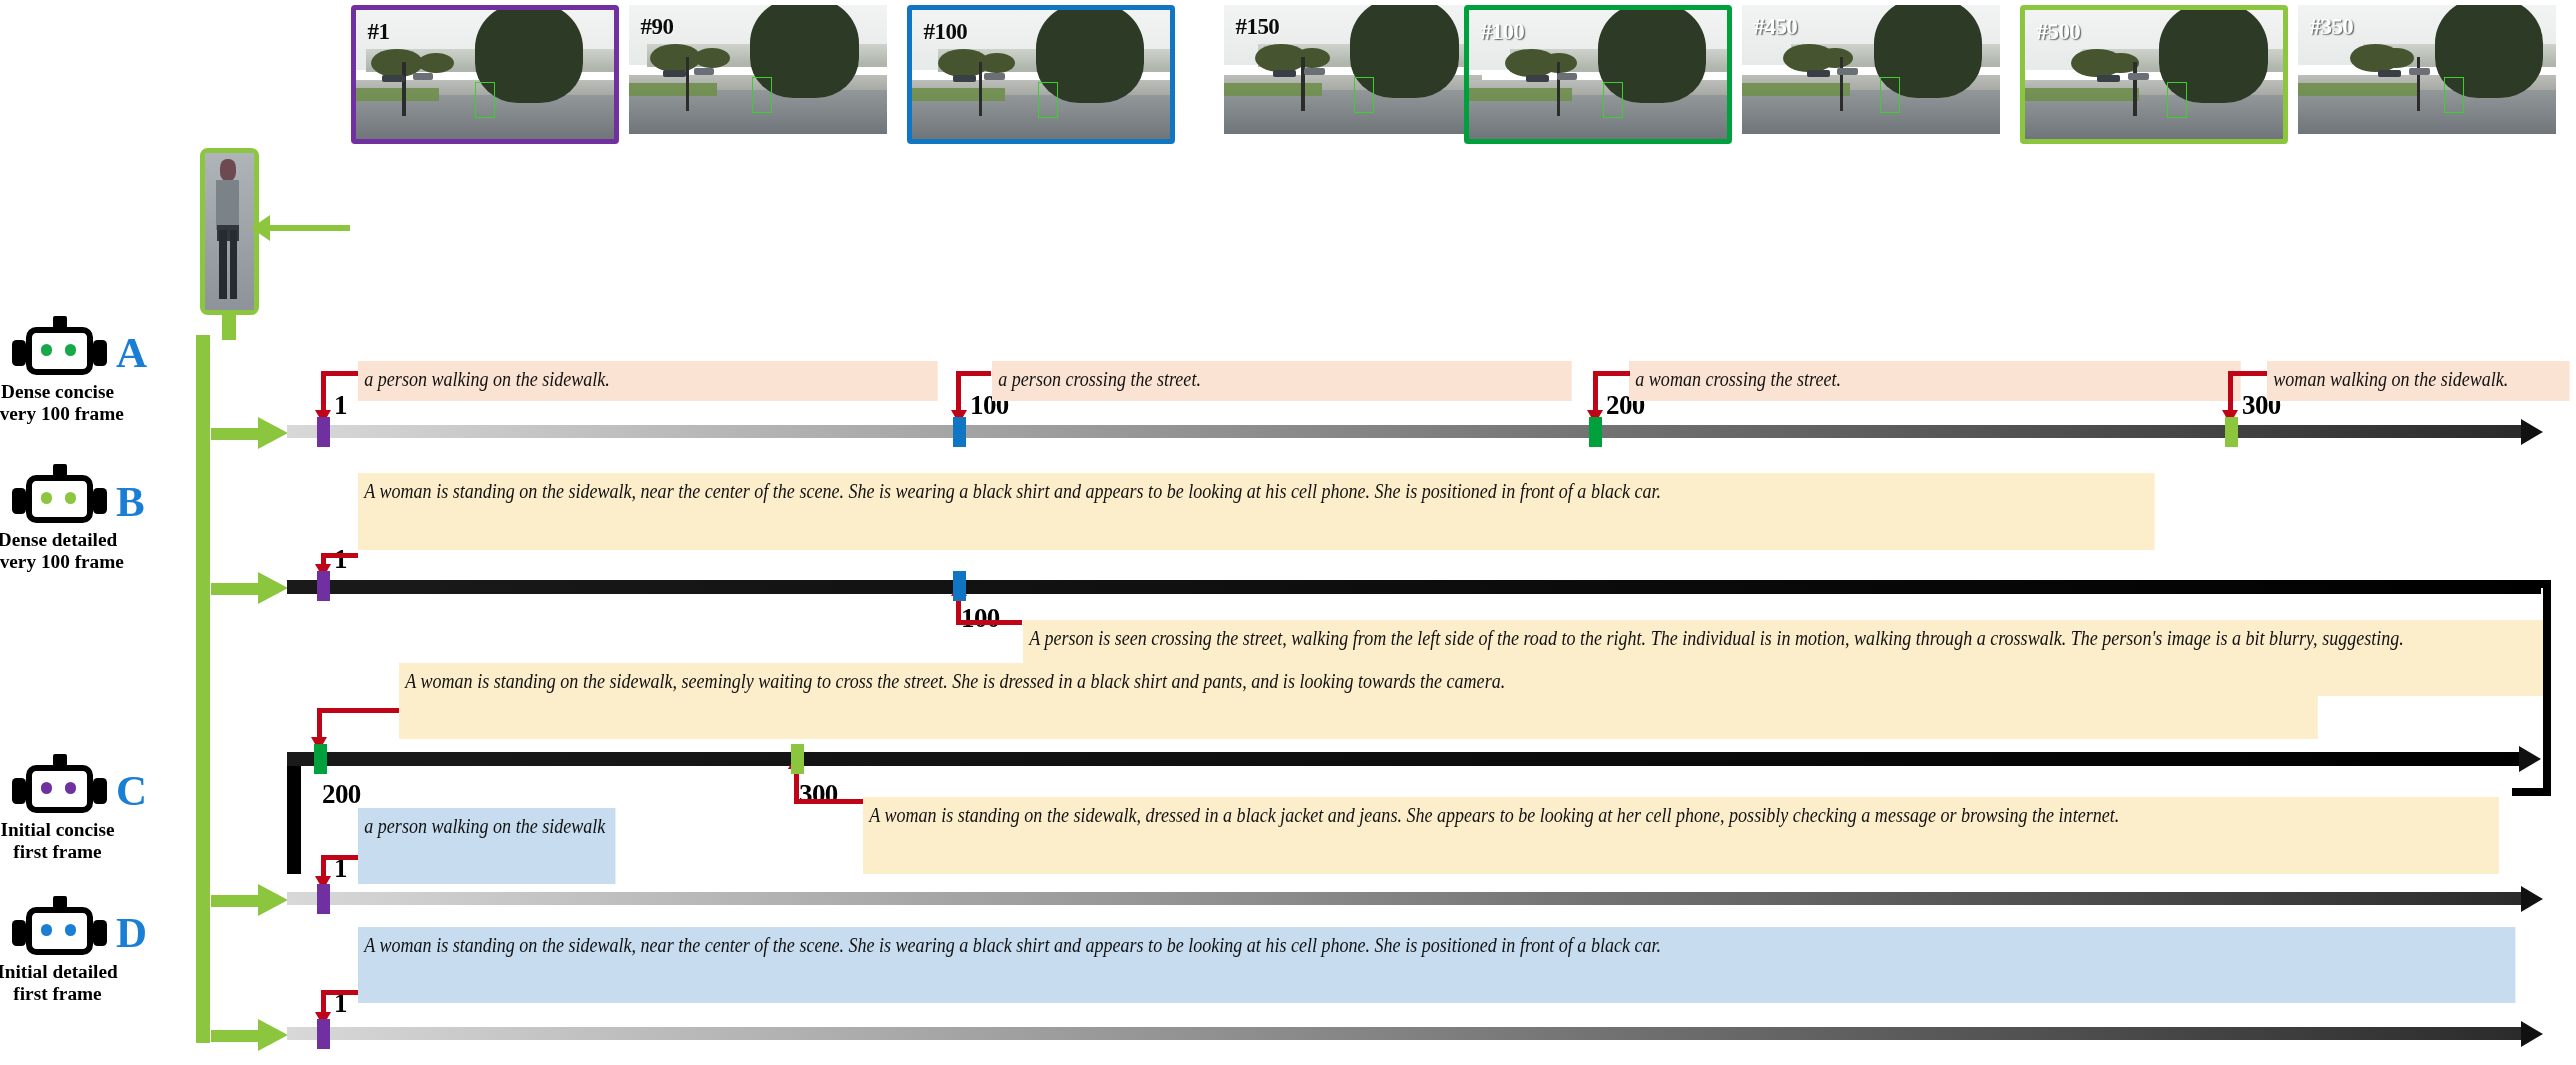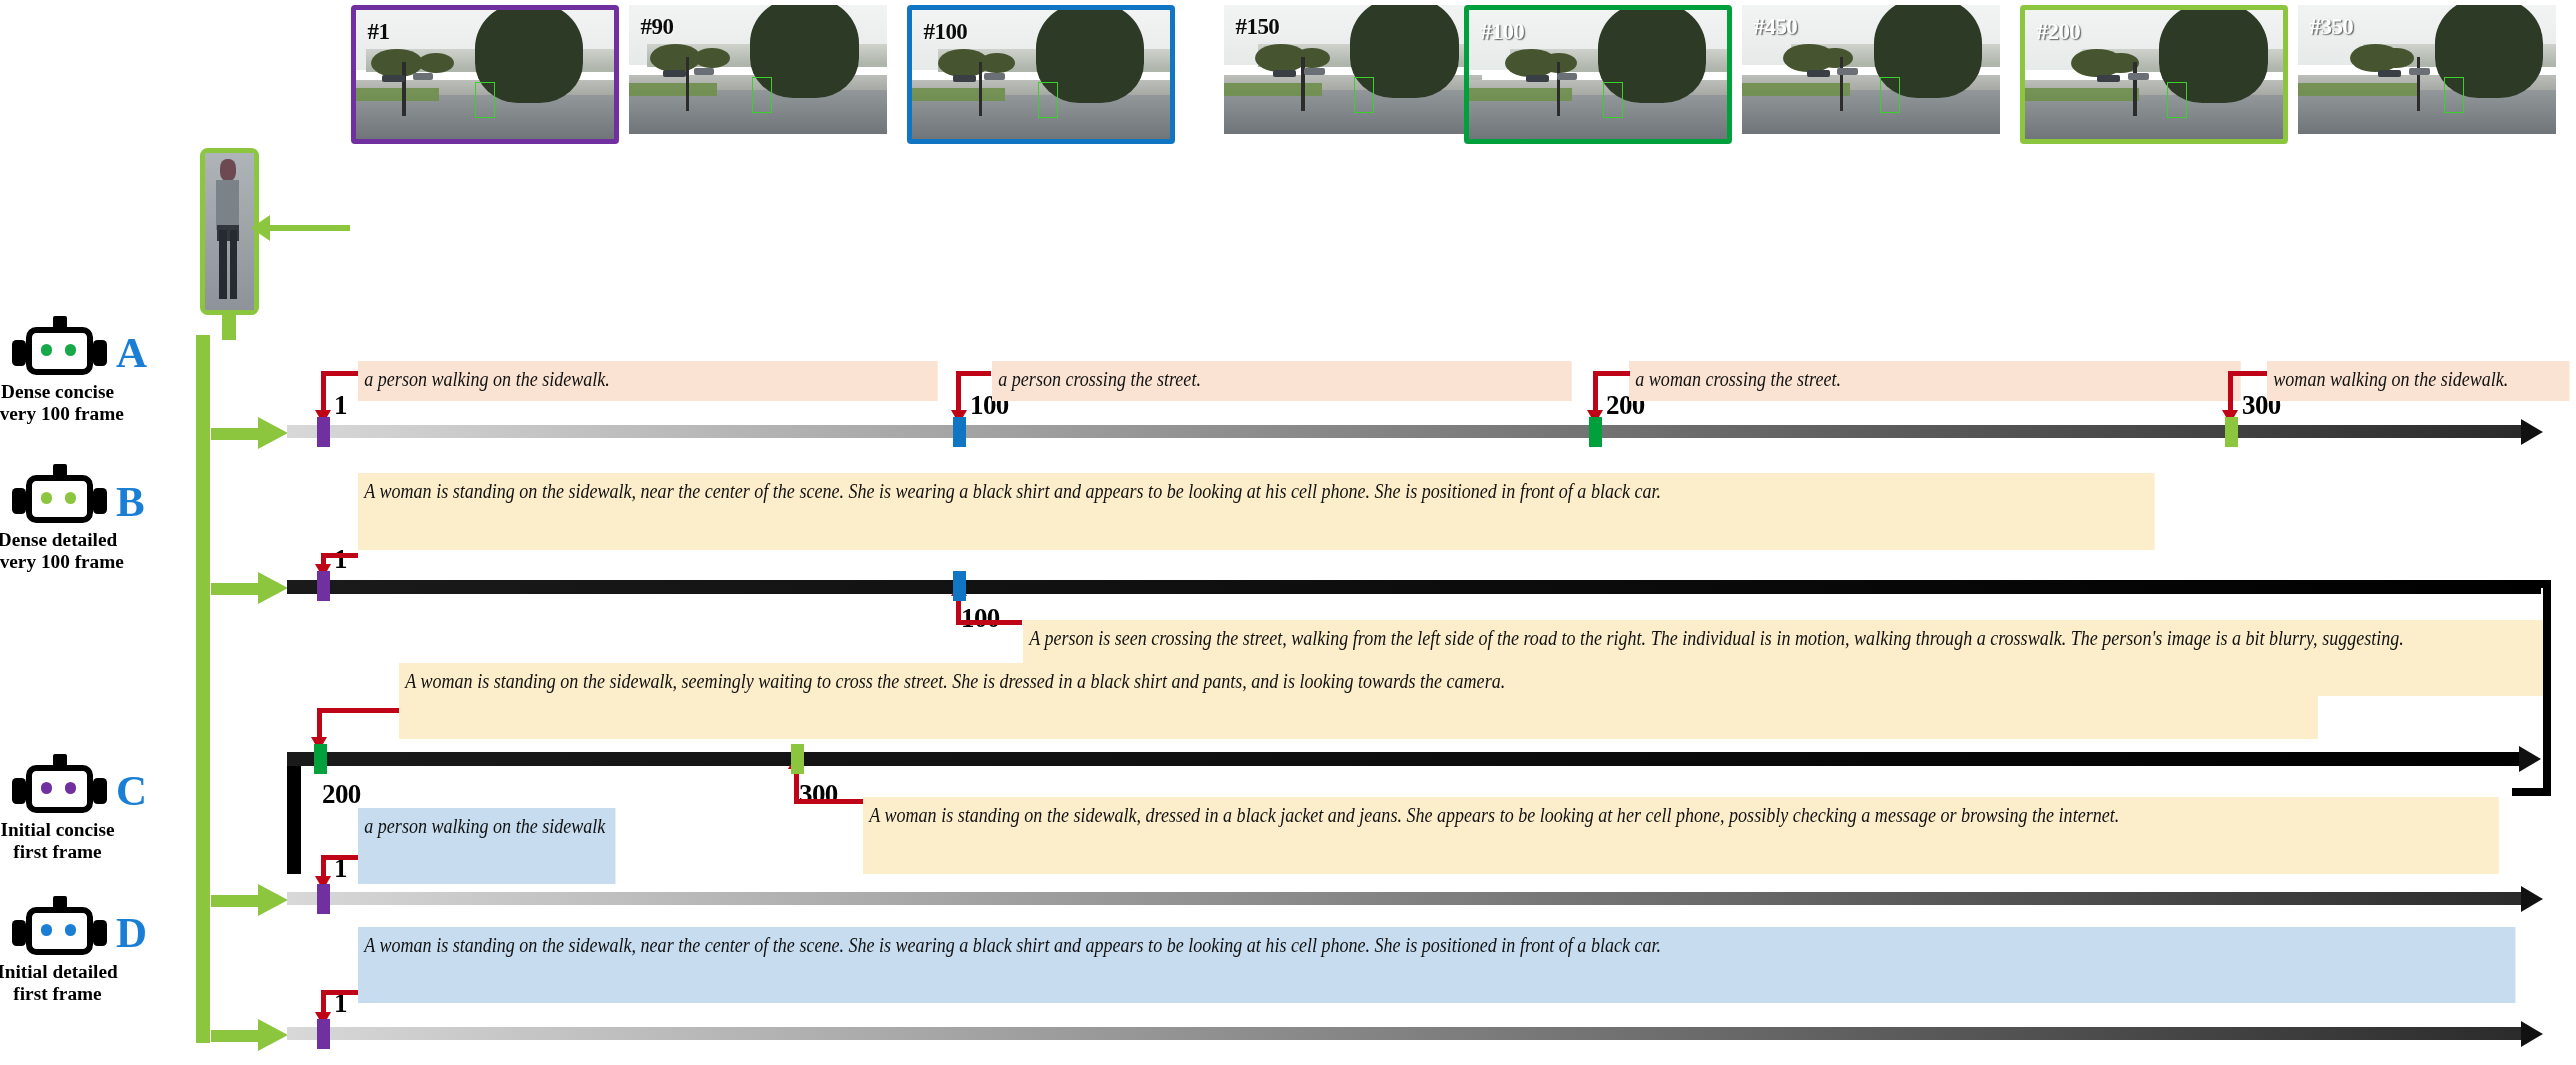--- a/index.html
+++ b/index.html
@@ -219,21 +219,21 @@
           <div class="sidewalk"></div>
           <div class="grass" style="width:44%"></div>
           <div class="tree" style="left:52%;top:-6%;width:42%;height:78%;"></div>
           <div class="tree2" style="left:18%;top:30%;width:20%;height:22%;"></div>
           <div class="tree2" style="left:30%;top:33%;width:14%;height:16%;"></div>
           <div class="pole" style="left:42%;top:40%;height:42%;"></div>
           <div class="car" style="left:28%;top:50%;width:9%;height:6%;background:#3a3f45;"></div>
           <div class="car" style="left:40%;top:49%;width:8%;height:5%;background:#6b7076;"></div>
         </div>
         <div class="bbox" style="left: 55%; top: 56%; width: 7%; height: 26%;"></div>
-        <div class="fnum light">#200</div>
+        <div class="fnum light">#500</div>
       </div>
     </div>
     <div class="thumb" style="left: 2298px; text-decoration: underline;">
       <div class="inner">
         <div class="pic">
           <div class="sky"></div>
           <div class="farbuild" style="left:25%"></div>
           <div class="road"></div>
           <div class="sidewalk"></div>
           <div class="grass" style="width:46%"></div>

